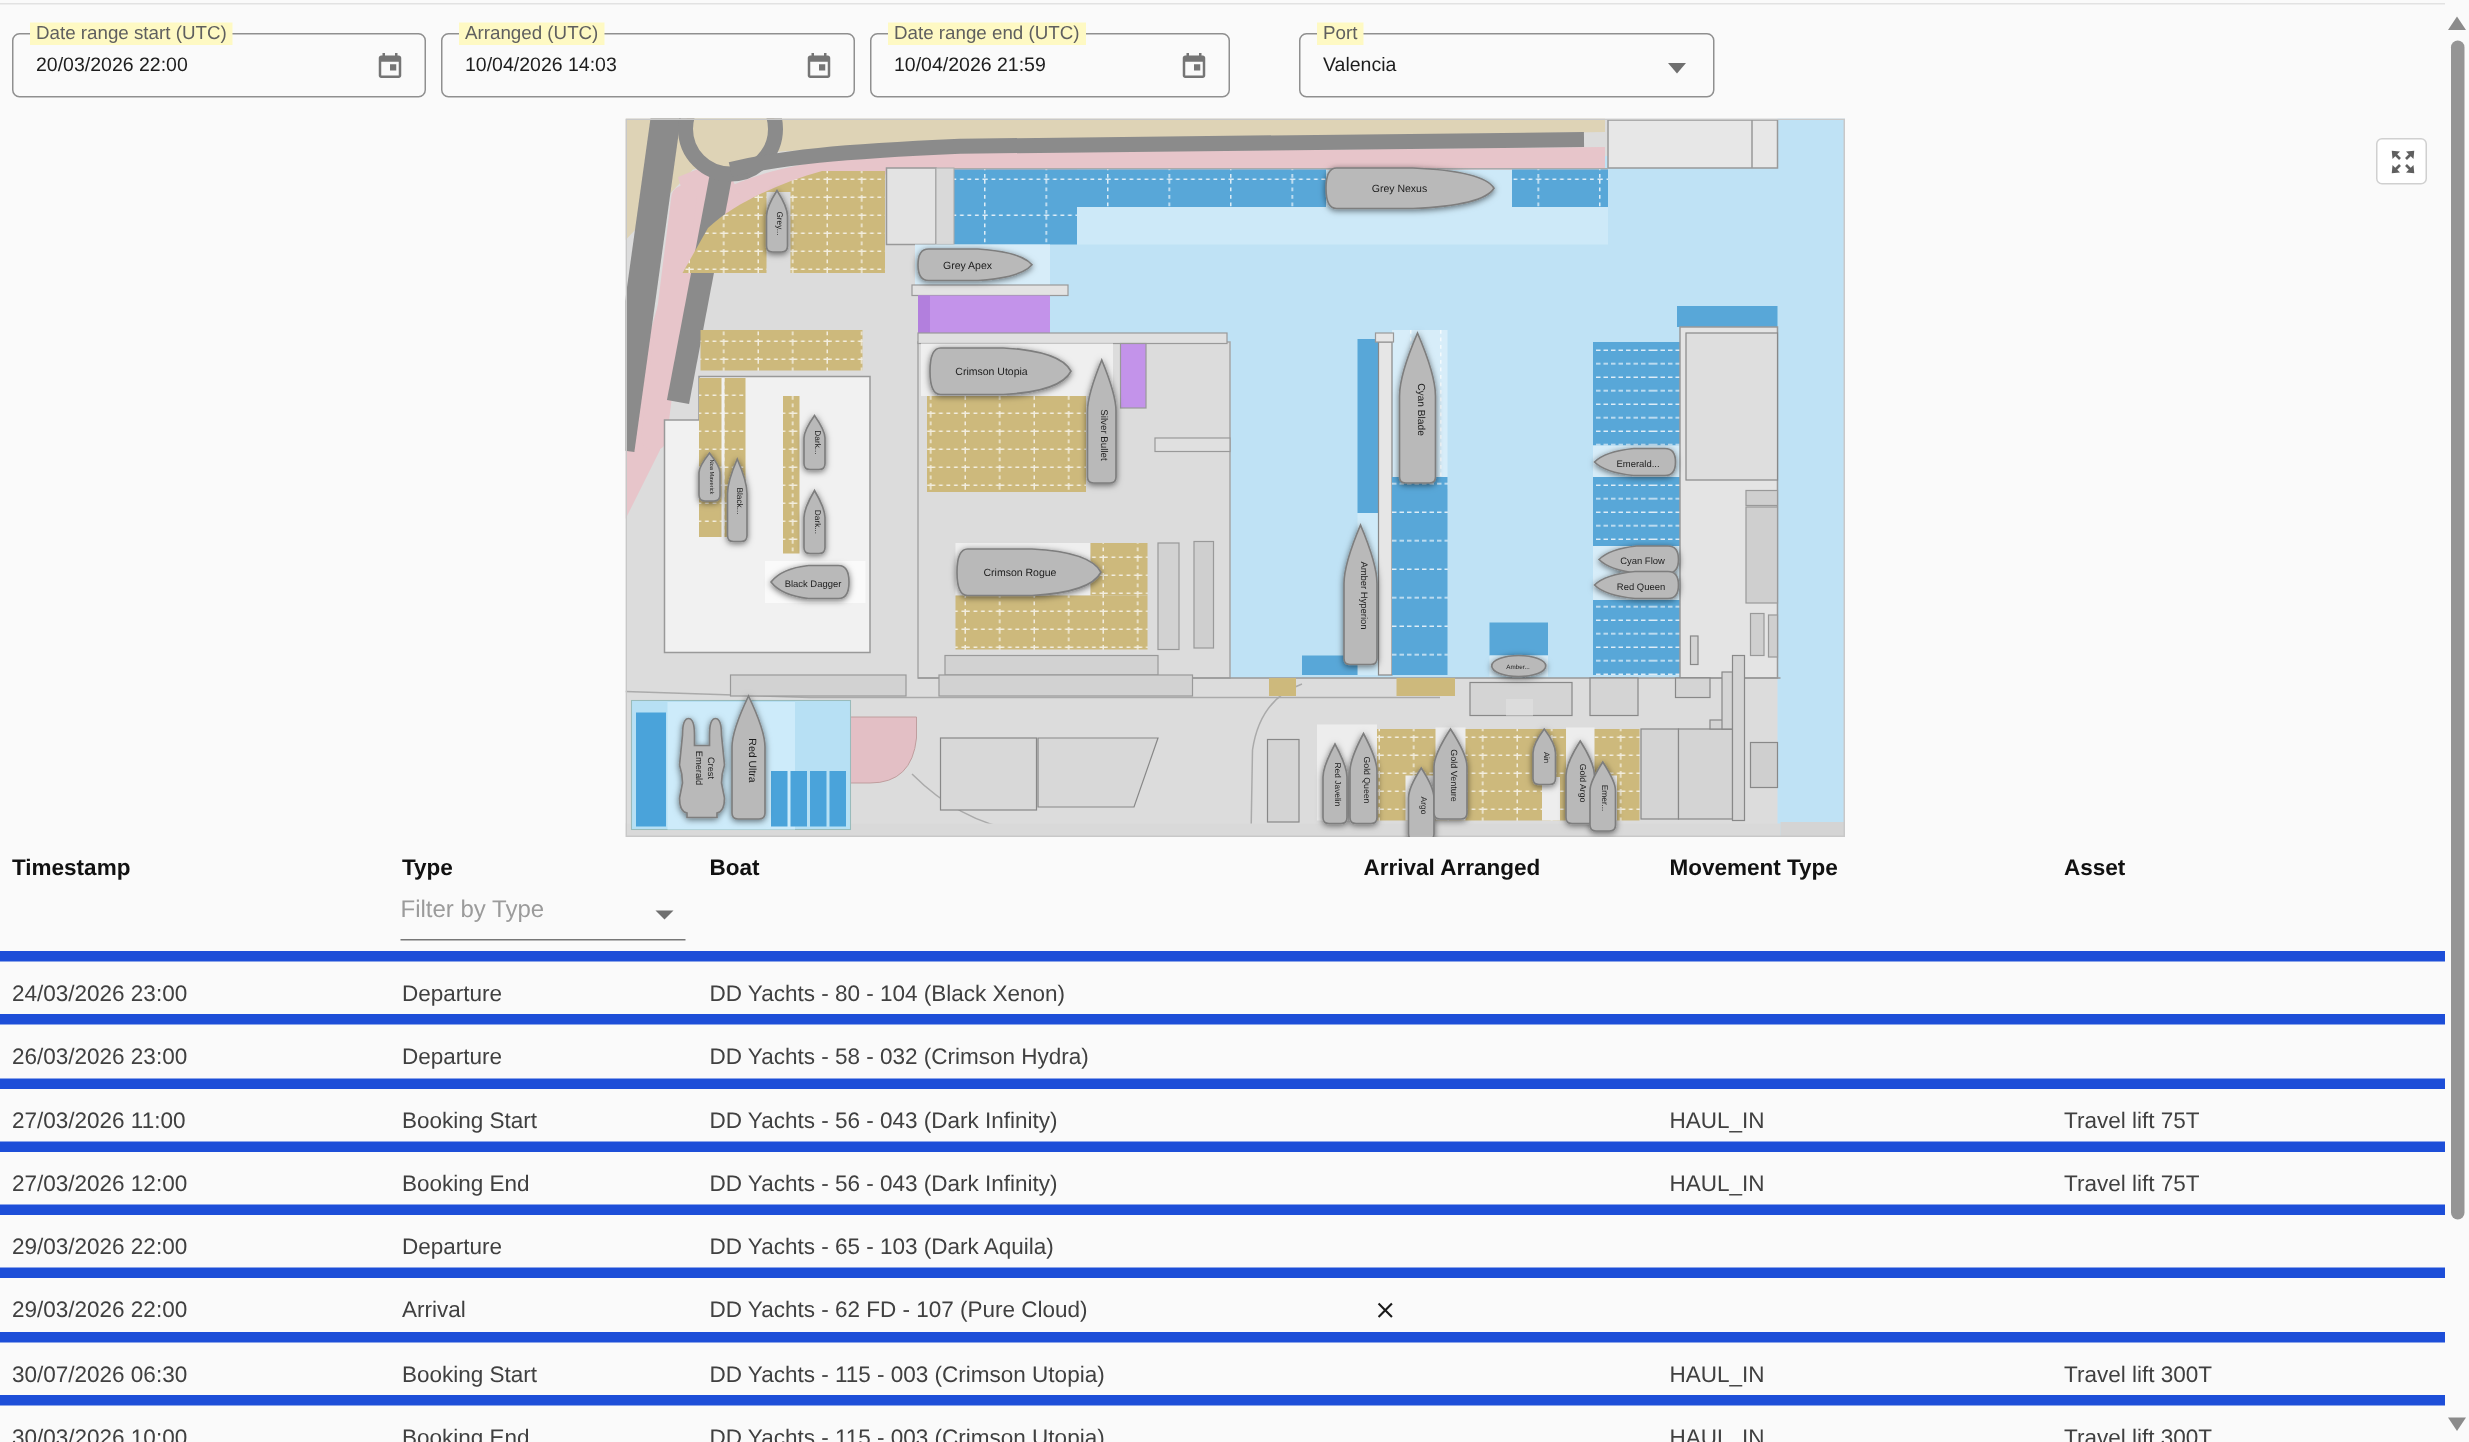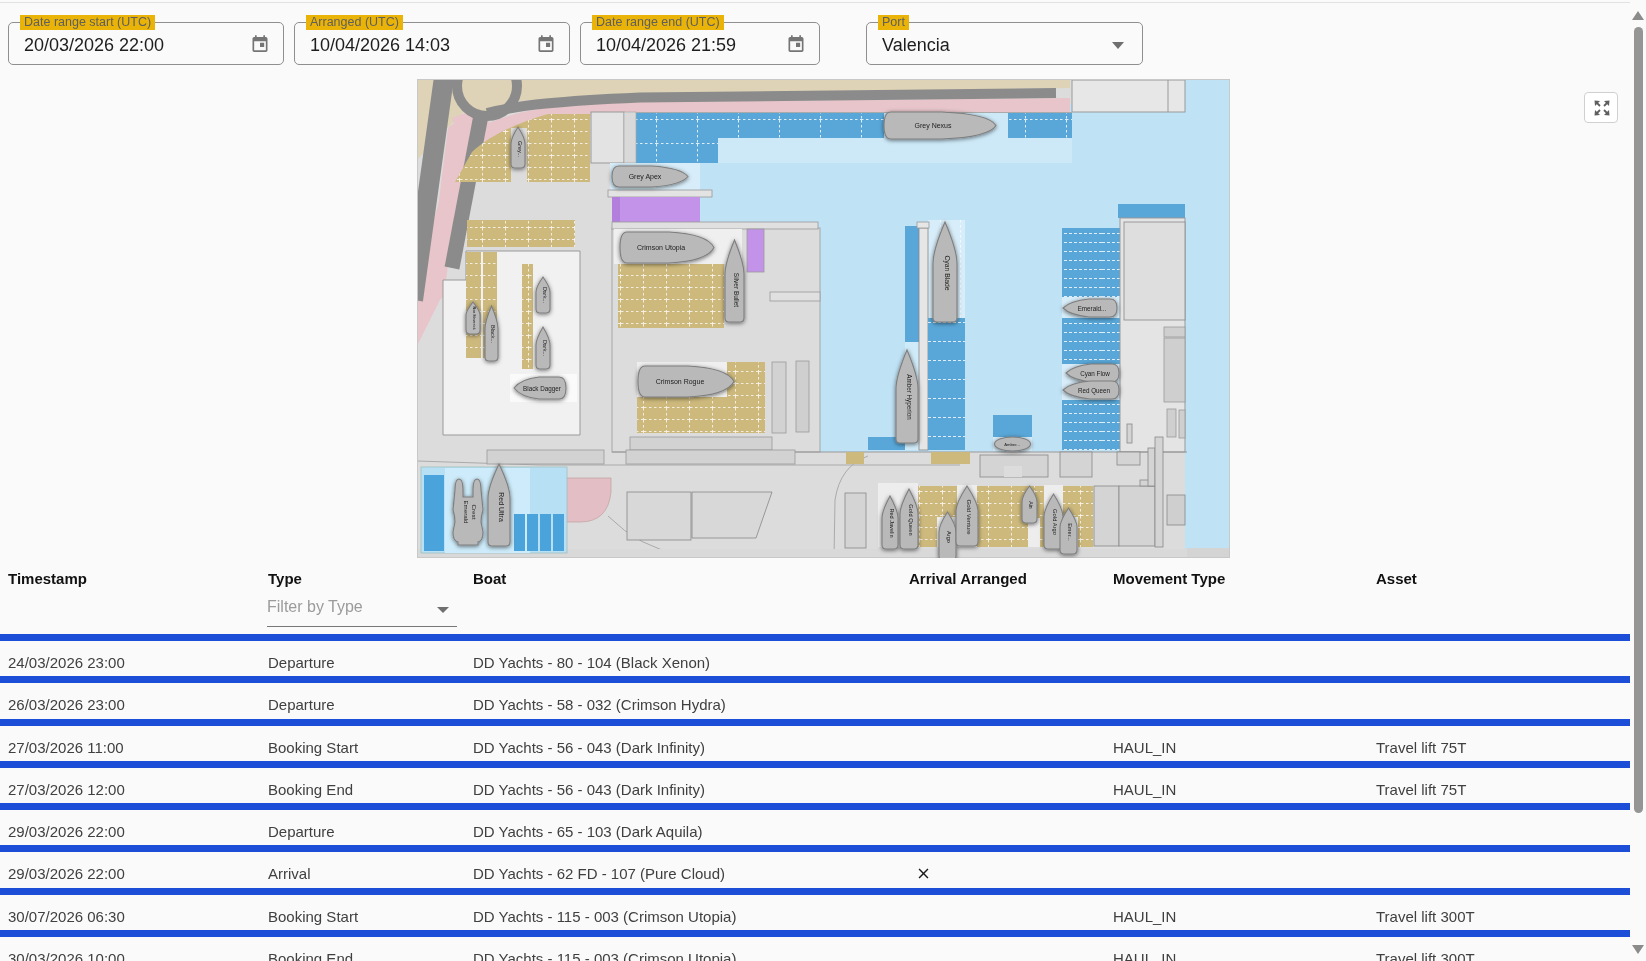--- a/index.html
+++ b/index.html
@@ -1,20 +1,20 @@
 <!DOCTYPE html>
 <html><head>
 <meta charset="utf-8">
 <style>
   * { margin:0; padding:0; box-sizing:border-box; }
   html,body { width:1646px; height:961px; background:#fafafa; font-family:"Liberation Sans", sans-serif; overflow:hidden; }
   .topline { position:absolute; left:0; top:2px; width:1630px; height:1px; background:#e2e2e2; }
   .fld { position:absolute; top:22px; height:43px; border:1px solid #8f8f8f; border-radius:5px; }
-  .fld .lbl { position:absolute; top:-8px; left:11px; font-size:12.5px; color:#5f5f5f; background:#eab308; padding:0 4px; line-height:15px; white-space:nowrap;text-align:right; }
-  .fld .val { position:absolute; left:15px; top:12px; font-size:18px; color:#1d1d1d; white-space:nowrap; }
+  .fld .lbl { position:absolute; top:-8px; left:11px; font-size:12.5px; color:#5f5f5f; background:#fef9c3; padding:0 4px; line-height:15px; white-space:nowrap;text-align:right; }
+  .fld .val { position:absolute; left:15px; top:12px; font-size:13px; color:#1d1d1d; white-space:nowrap; }
   .calico { position:absolute; top:11px; width:20px; height:21px; }
   .selarrow { position:absolute; width:0; height:0; border-left:6.5px solid transparent; border-right:6.5px solid transparent; border-top:7px solid #6f6f6f; }
   
   .tbl { position:absolute; left:0; top:558px; width:1630px; }
   .throw { position:relative; height:76px; }
   .th { position:absolute; top:12px; font-size:15px; font-weight:bold; color:#111; }
   .row { position:relative; height:42.3px; border-top:7px solid #1d4ed8; font-size:15px; color:#404040; }
   .row span { position:absolute; top:13px; white-space:nowrap; }
   .c1 { left:8px; } .c2 { left:268px; } .c3 { left:473px; } .c4 { left:909px; } .c5 { left:1113px; } .c6 { left:1376px; }
   .filter { position:absolute; left:267px; top:40px; width:190px; }

